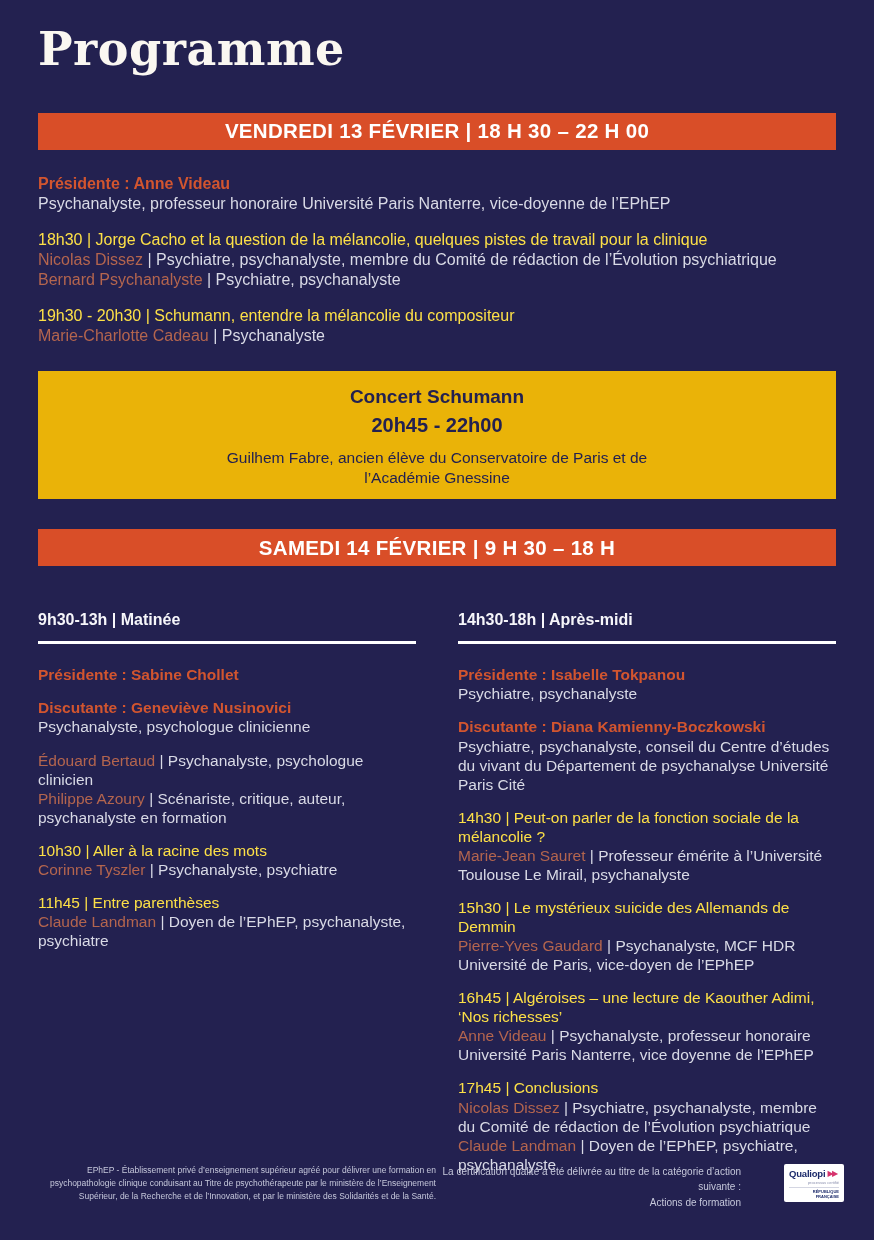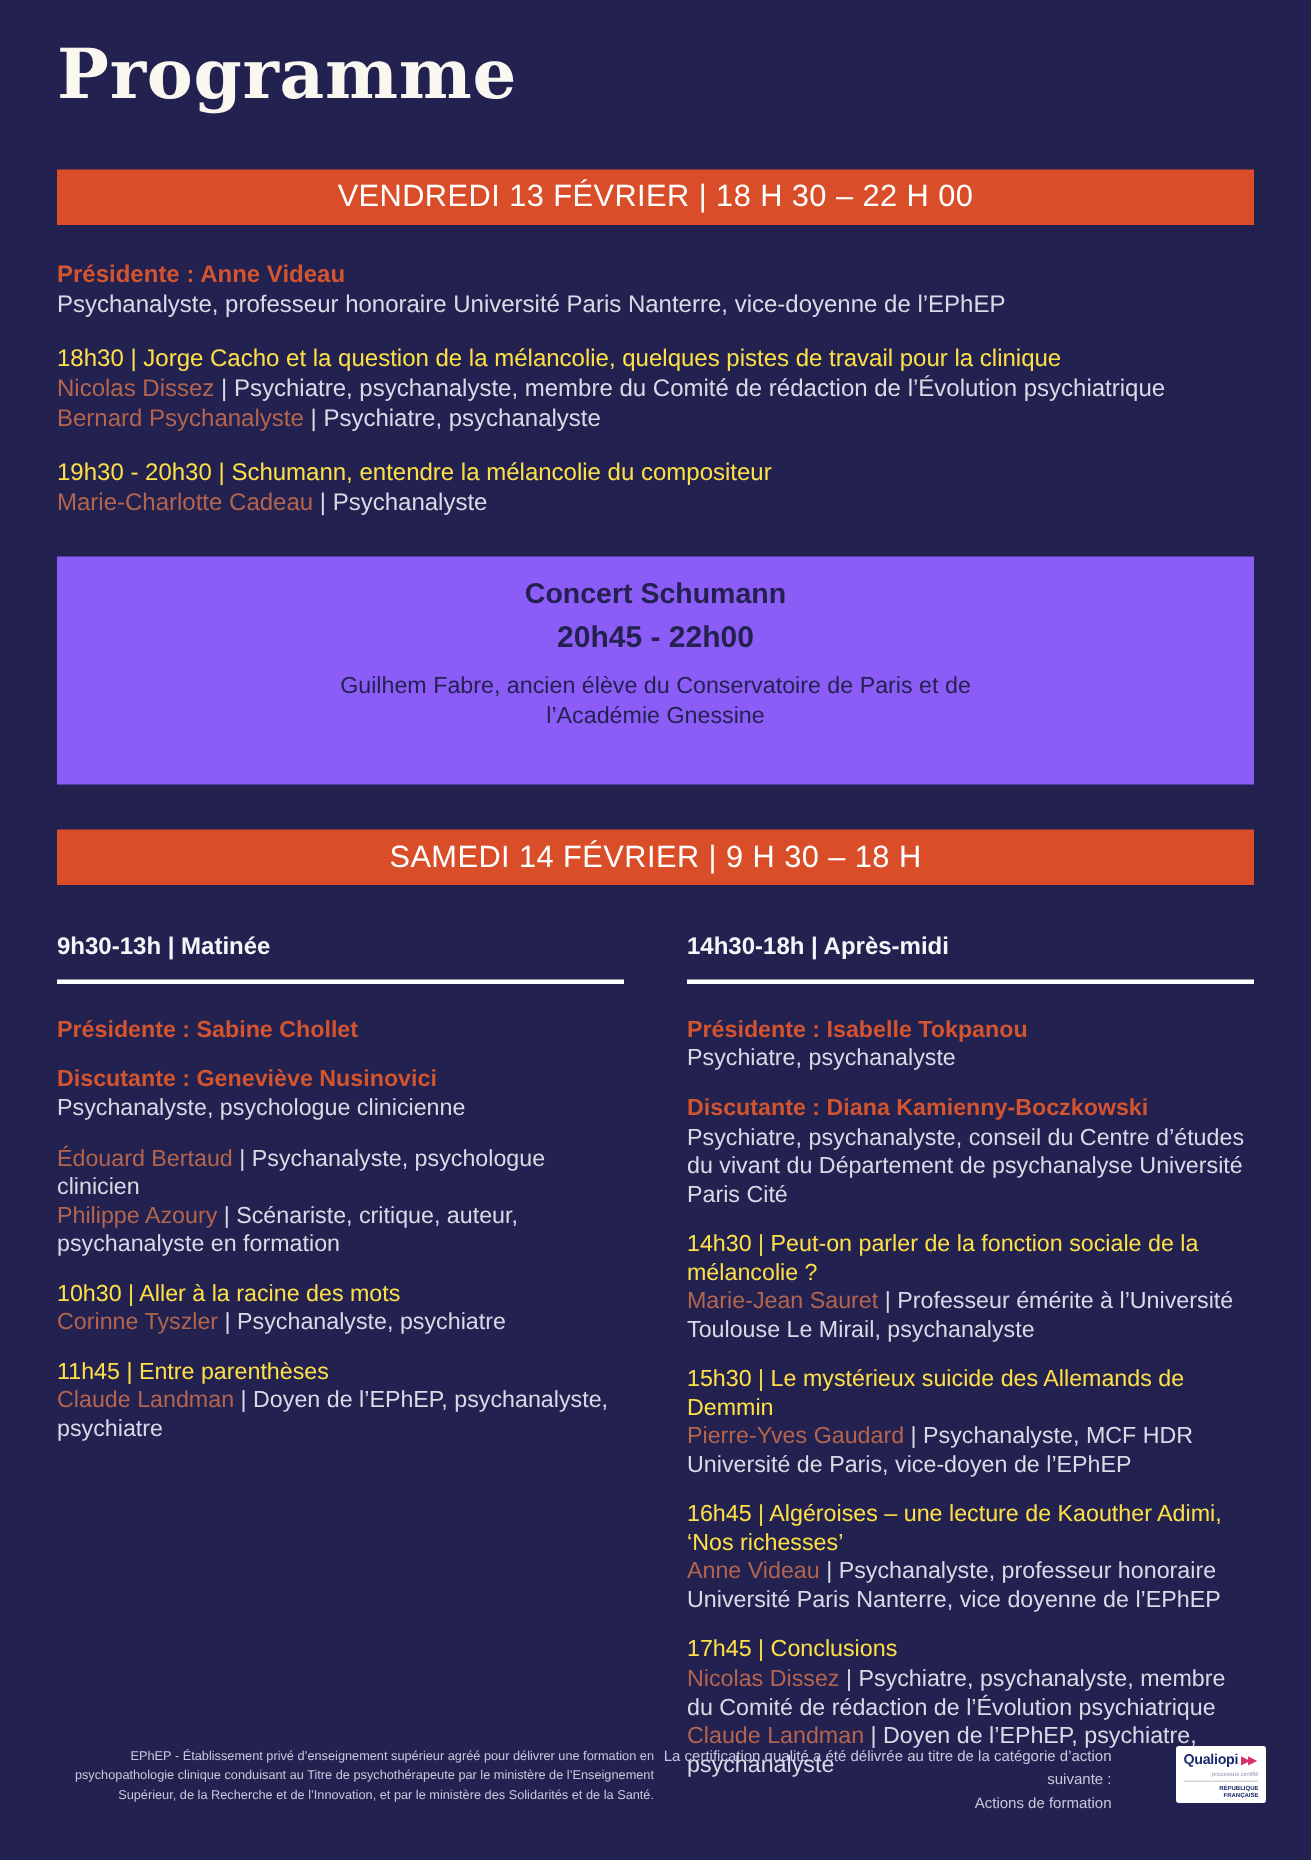--- a/index.html
+++ b/index.html
@@ -20,47 +20,47 @@
     letter-spacing:0.5px;
     color:#faf7f1;
     margin-top:24px;
   }
 
   .banner {
     background:#d94e28;
     height:37px;
     display:flex; align-items:center; justify-content:center;
     color:#ffffff;
-    font-weight:400;
+    font-weight:700;
     font-size:20.5px;
     letter-spacing:0.3px;
   }
   .banner-1 { margin-top:38px; }
   .banner-2 { margin-top:30px; }
 
   .friday { margin-top:24px; }
   .friday .block { margin-bottom:16px; }
 
   .role-label { color:#d2552f; font-weight:700; font-size:16px; line-height:1.25; }
   .line       { color:#d9dae6; font-size:16px; line-height:1.25; }
   .item-title { color:#fde047; font-weight:400; font-size:16px; line-height:1.25; }
   .sname      { color:#b4654e; }
 
   .concert {
-    background:#8b5cf6;
+    background:#eab308;
     margin-top:25px;
-    padding:15px 30px 36px;
+    padding:15px 30px 12px;
     text-align:center;
     color:#232150;
   }
   .concert-title { font-size:19px; font-weight:700; line-height:1.2; }
   .concert-time  { font-size:20px; font-weight:700; line-height:1.2; margin-top:5px; }
   .concert-desc  { font-size:15.5px; line-height:1.25; margin:11px auto 0; max-width:470px; }
 
-  .columns { display:grid; grid-template-columns:1fr 1fr; column-gap:42px; margin-top:32px; }
+  .columns { display:grid; grid-template-columns:1fr 1fr; column-gap:42px; margin-top:44px; }
   .col-header { color:#f6f6fa; font-weight:700; font-size:16px; line-height:1.2; }
   .col-rule { height:3px; background:#ffffff; margin-top:12px; margin-bottom:21px; }
   .col .block { margin-bottom:14px; }
   .col .role-label, .col .line, .col .item-title { font-size:15.5px; line-height:1.23; }
 
   .footer {
     position:absolute; left:38px; right:30px; bottom:30px;
     display:flex; align-items:flex-start;
     color:#c6c8db;
     text-align:right;

